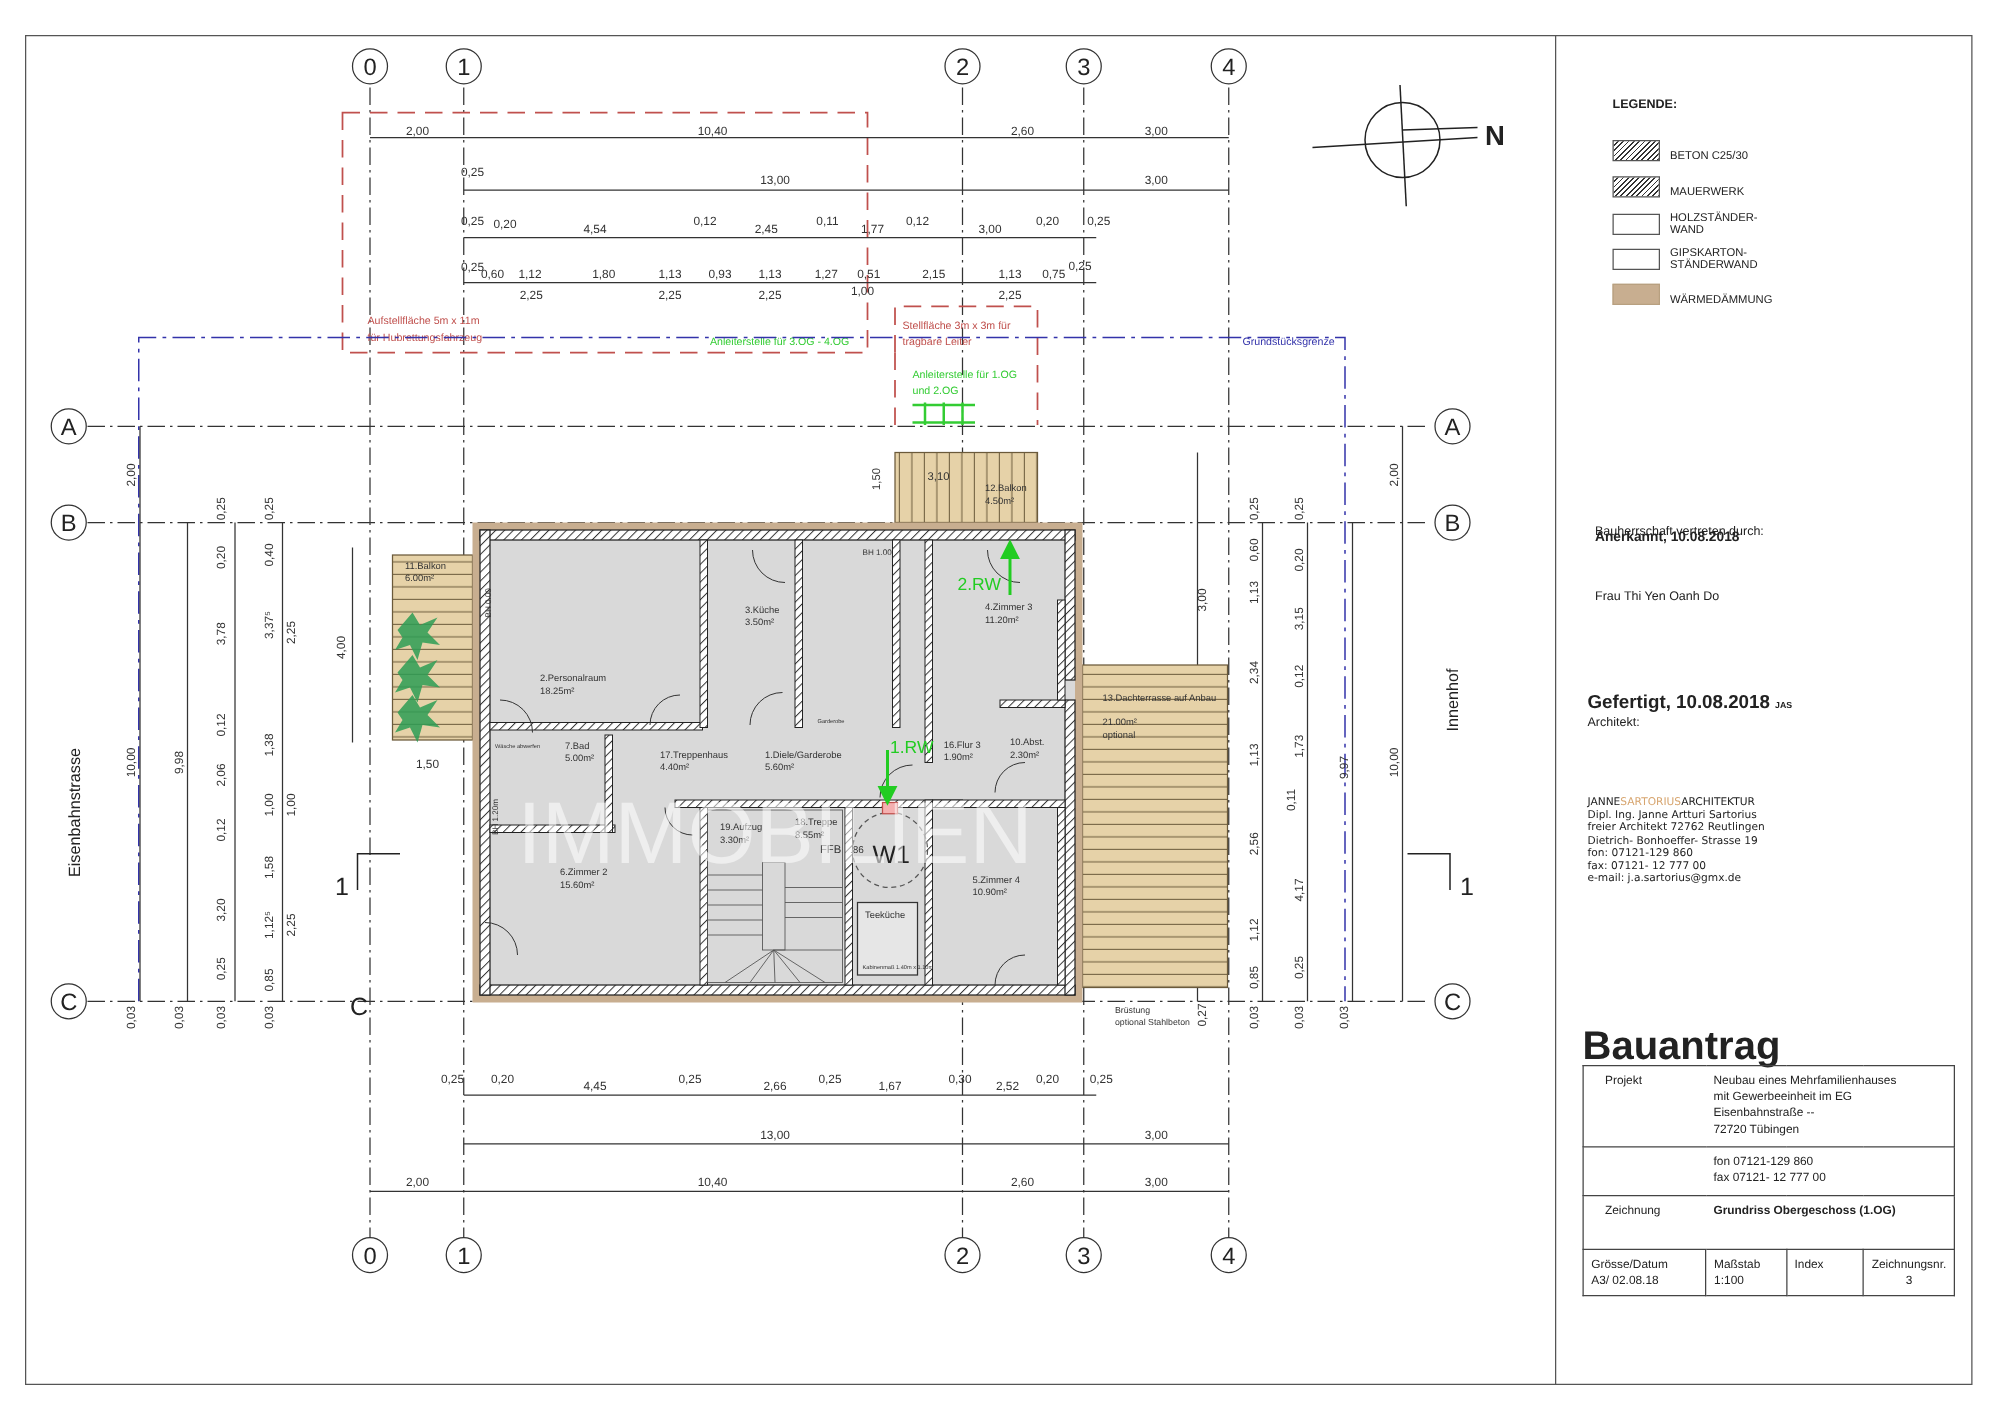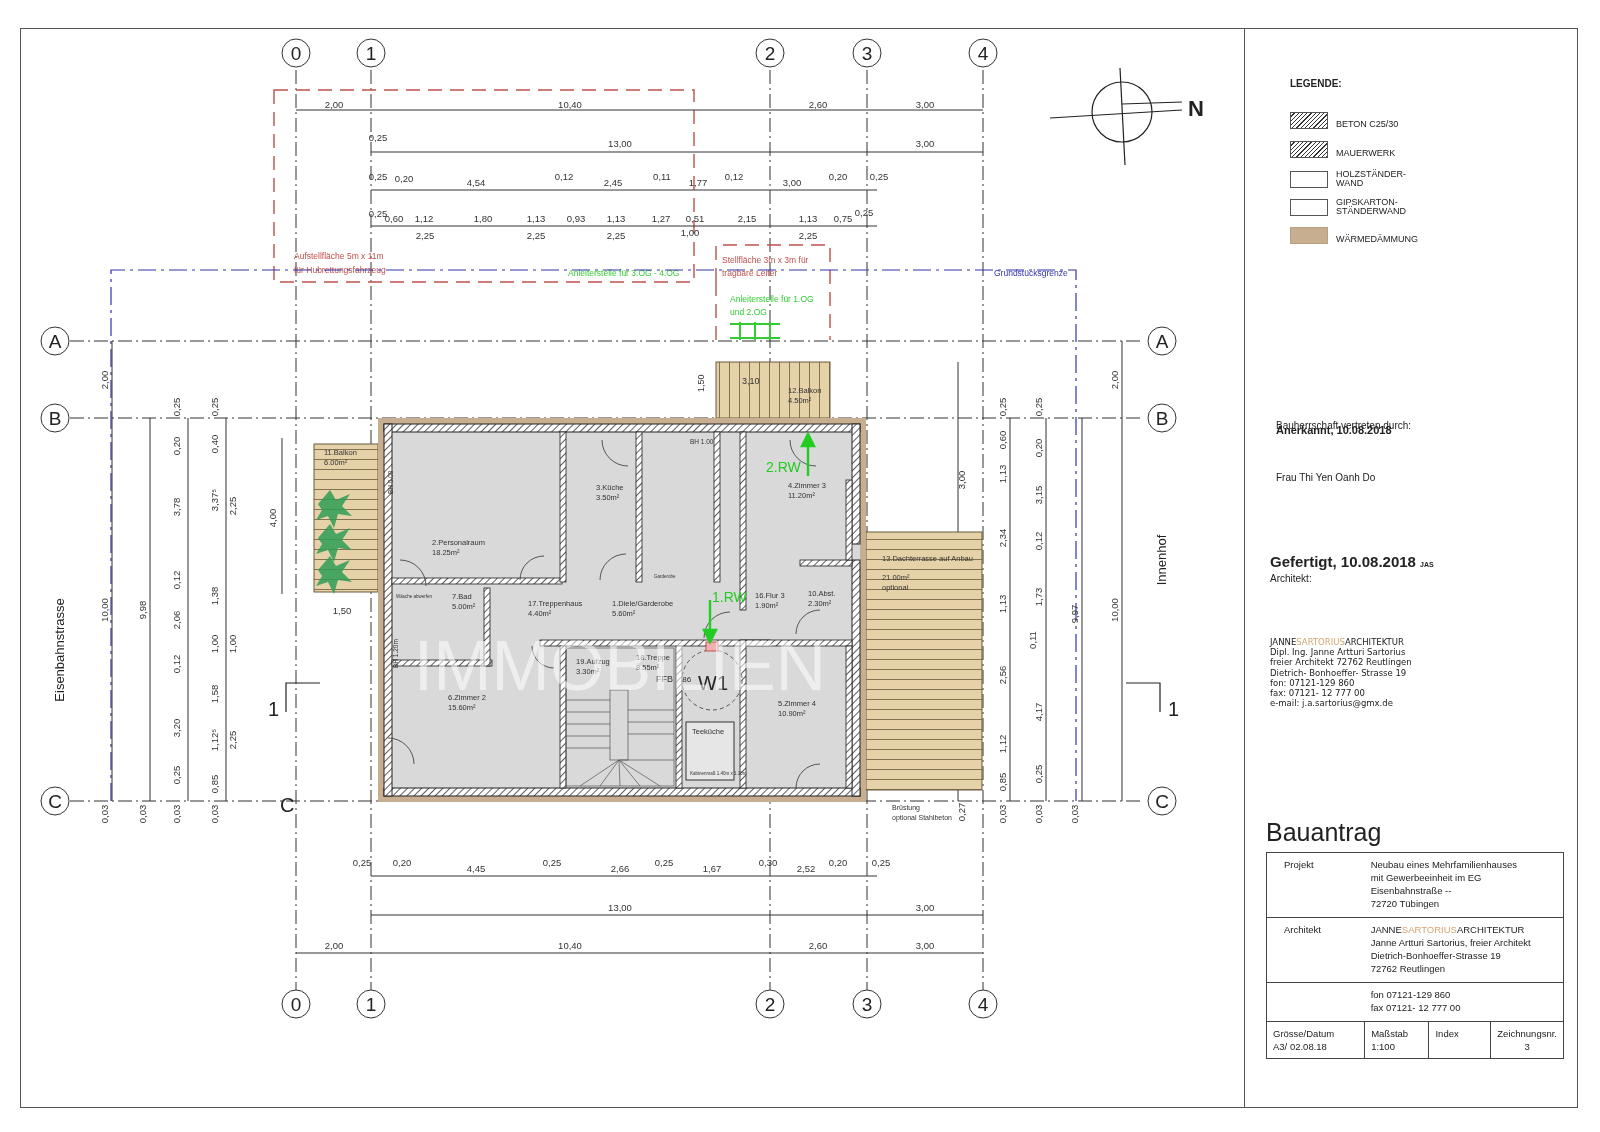--- a/index.html
+++ b/index.html
@@ -12,21 +12,21 @@
   .legend-title{left:1290px;top:78px;font-size:10px;font-weight:bold;}
   .legend-item{position:absolute;left:1290px;display:flex;align-items:flex-end;gap:8px;font-size:9px;line-height:9px;}
   .swatch{width:38px;height:17px;border:1px solid #555;box-sizing:border-box;}
   .hatch{background:repeating-linear-gradient(135deg,#fff 0 2px,#333 2px 3px);}
   .plain{background:#fff;}
   .insul{background:#c8ae90;border-color:#b8a080;}
   .big1{left:1276px;top:424px;font-size:11px;font-weight:bold;}
   .small{font-size:10px;}
   .arch-block{left:1270px;top:637px;font-size:8.5px;line-height:10.2px;font-family:"DejaVu Sans",sans-serif;}
   .accent{color:#d7a56f;margin-top:20px;}
-  .bauantrag{left:1266px;top:818px;font-size:25px;font-weight:normal;}
+  .bauantrag{left:1266px;top:818px;font-size:32px;font-weight:bold;}
   table.tb{position:absolute;left:1266px;top:852px;width:298px;border-collapse:collapse;font-size:9.5px;}
   table.tb td{border:1px solid #444;vertical-align:top;padding:5px 6px;line-height:13px;}
   table.tb td.k{width:76px;border-right:none;padding-left:17px;}
   table.tb td.v{border-left:none;}
 </style>
 </head>
 <body>
 
 <div class="sheet"></div>
 <div class="divider"></div>
@@ -492,34 +492,29 @@
       <tr>
     <td class="k" style="height:54px">Projekt</td>
     <td class="v" colspan="3">
       <div>Neubau eines Mehrfamilienhauses</div>
       <div>mit Gewerbeeinheit im EG</div>
       <div>Eisenbahnstraße --</div>
       <div>72720 Tübingen</div>
     </td>
   </tr>
   <tr>
-    <td class="k" style="height:54px">Architekt</td>
-    <td class="v" colspan="3">
-      <div><span>JANNE</span><span class="accent">SARTORIUS</span><span>ARCHITEKTUR</span></div>
-      <div>Janne Artturi Sartorius, freier Architekt</div>
-      <div>Dietrich-Bonhoeffer-Strasse 19</div>
-      <div>72762 Reutlingen</div>
-    </td>
-  </tr>
-  <tr>
     <td class="k" style="height:28px"></td>
     <td class="v" colspan="3">
       <div>fon 07121-129 860</div>
       <div>fax 07121- 12 777 00</div>
     </td>
+  </tr>
+  <tr>
+    <td class="k" style="height:32px">Zeichnung</td>
+    <td class="v" colspan="3" style="font-weight:bold;">Grundriss Obergeschoss (1.OG)</td>
   </tr>
   <tr>
     <td style="width:80px;">
           <div>Grösse/Datum</div>
           <div>A3/ 02.08.18</div>
         </td>
     <td style="width:52px;margin-left:16px;">
           <div>Maßstab</div>
           <div>1:100</div>
         </td>

